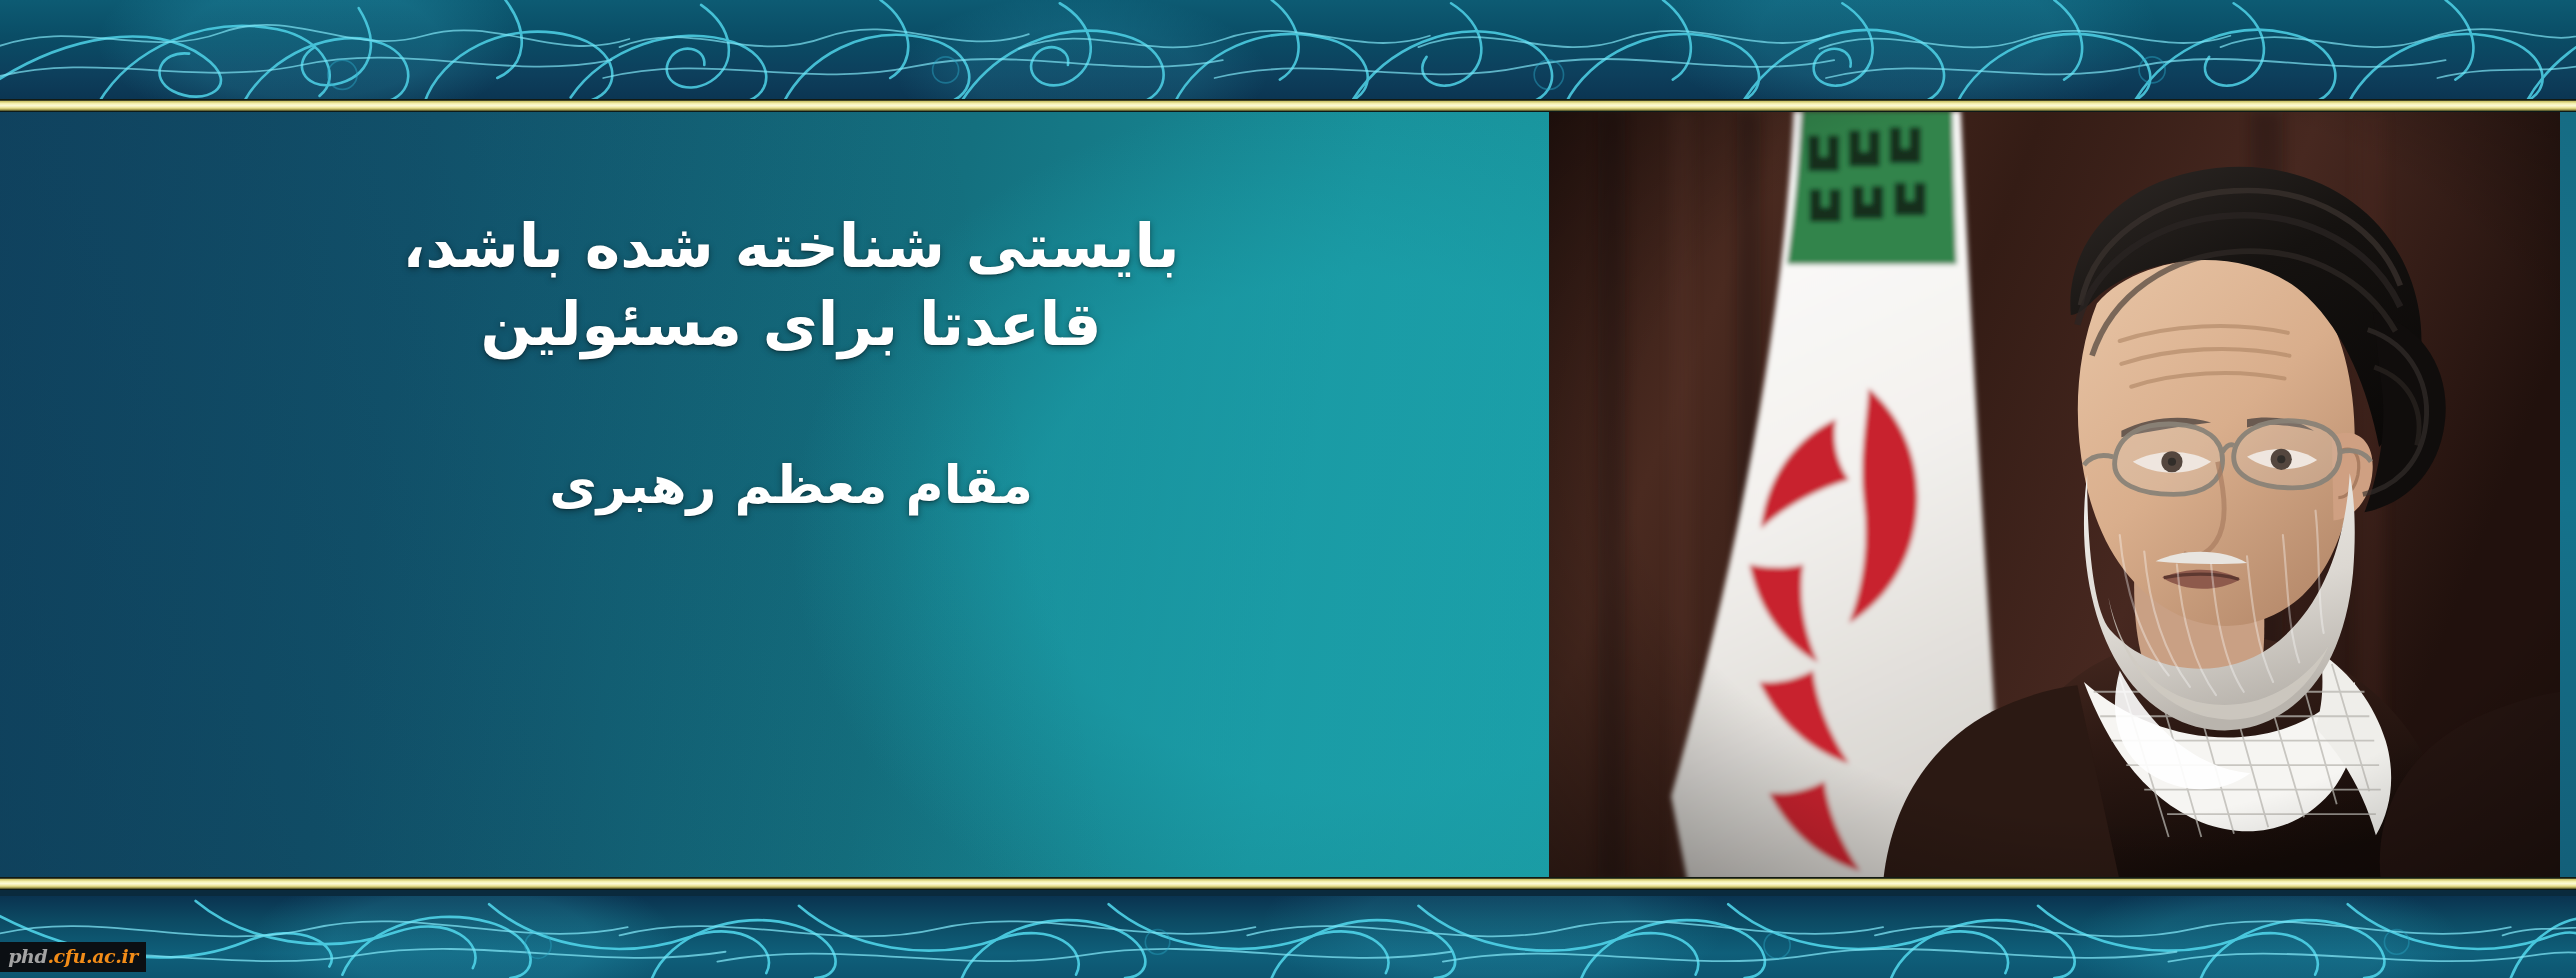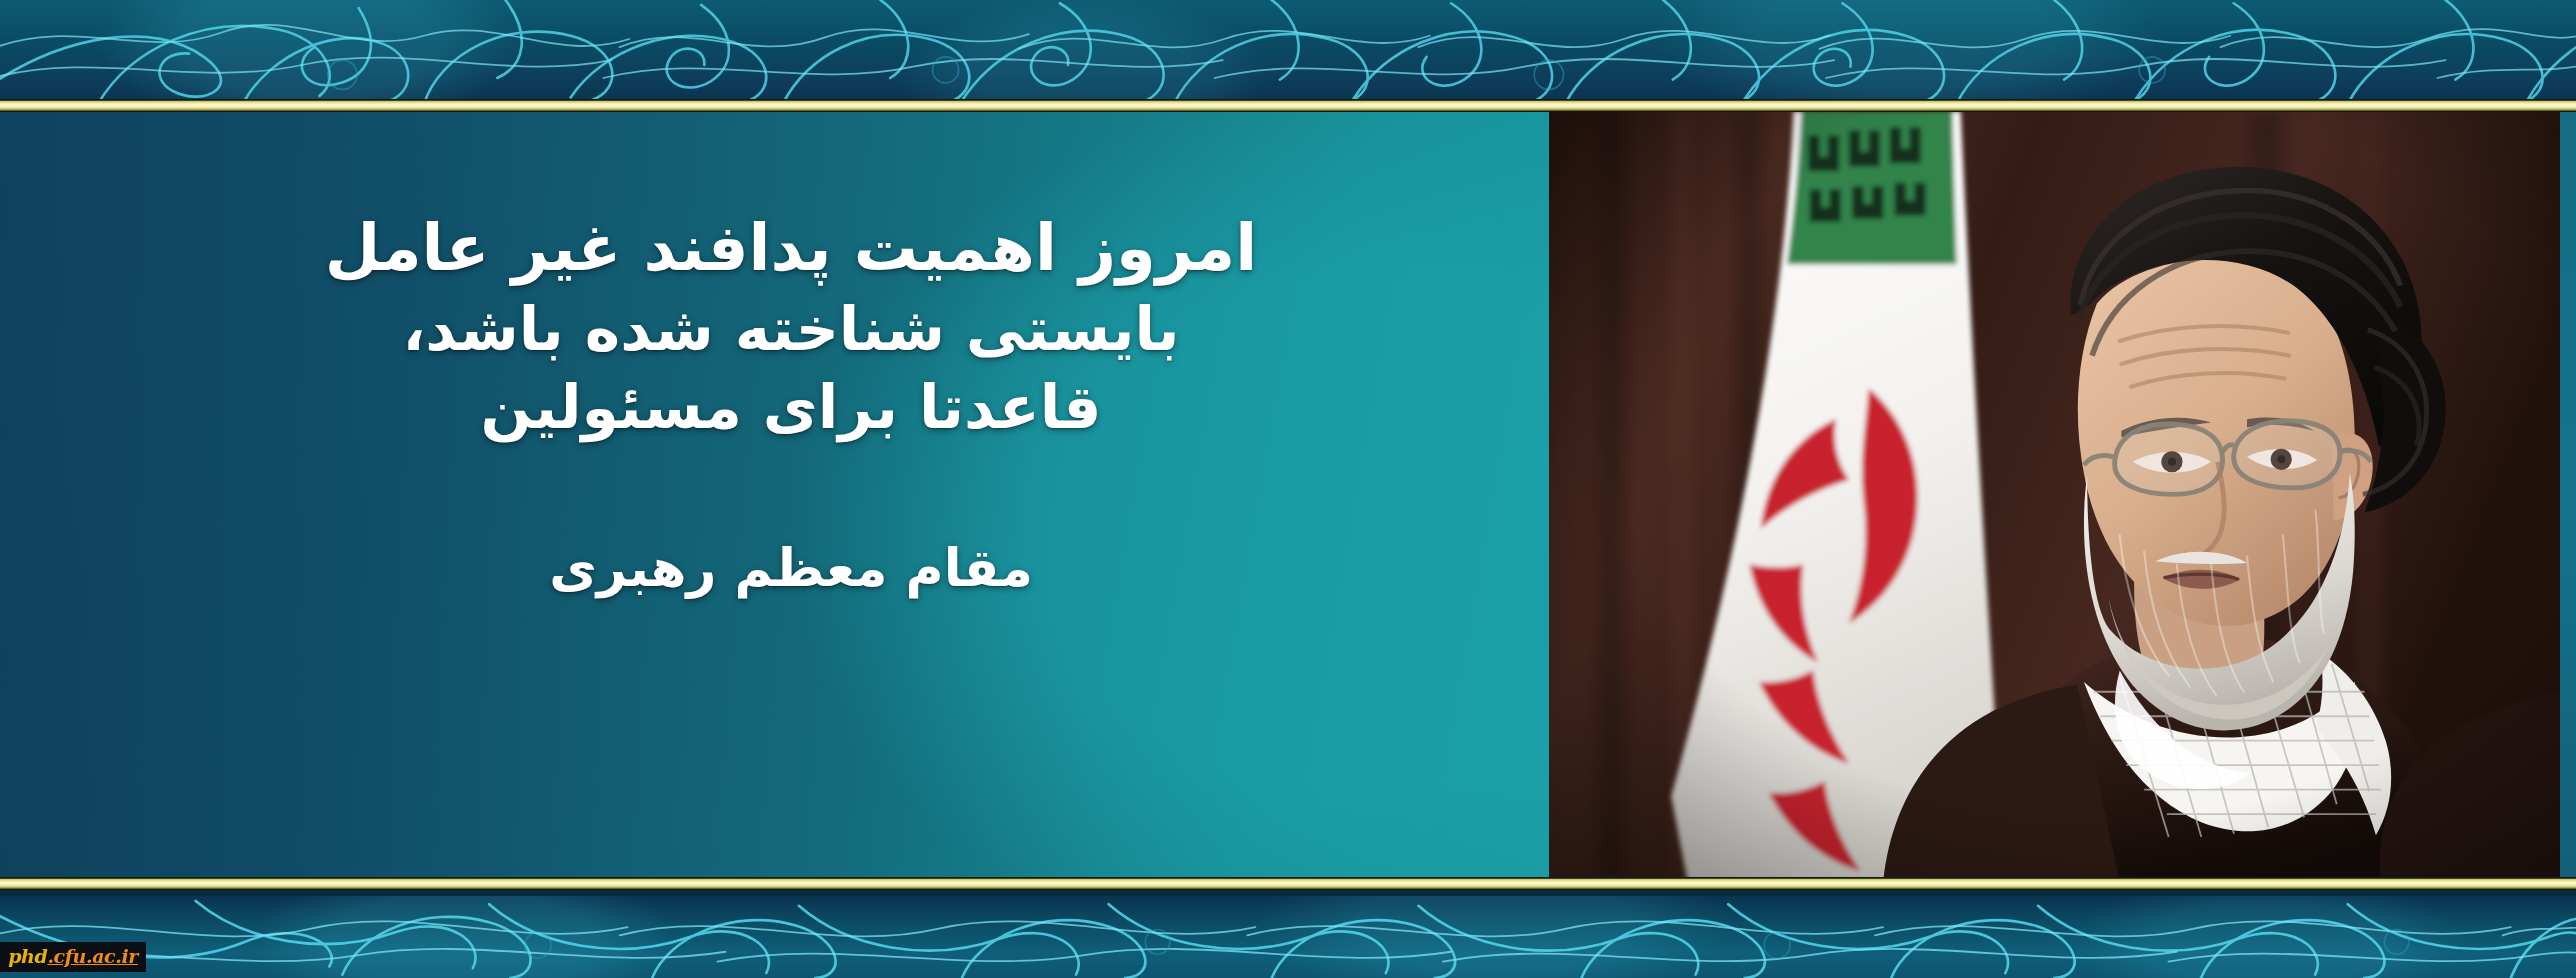--- a/index.html
+++ b/index.html
@@ -131,22 +131,22 @@
     padding:4.9px 8.2px 5.7px 8.2px;
     font-size:19px;
     font-style:italic;
     font-weight:700;
     font-family:"DejaVu Serif", serif;
     letter-spacing:-0.4px;
     line-height:1;
     direction:ltr;
     white-space:nowrap;
   }
-  .wm-a { color:#eab308; }
-  .wm-b { color:#f28c18;text-decoration:underline; }
+  .wm-a { color:#a3a3a3; }
+  .wm-b { color:#f28c18; }
 </style>
 </head>
 <body>
 
 <div id="banner">
 
   <div class="ornament-bg ornament-top">
     <svg class="swirl-svg" viewBox="0 0 3160 128" preserveAspectRatio="none">
       <g fill="none" stroke="#4fd3e8" stroke-width="3.2" stroke-linecap="round" opacity="0.85">
         <path d="M-20,110 C80,40 190,26 250,70 C300,106 250,132 212,112 C182,96 196,62 232,66"></path>
@@ -198,21 +198,20 @@
       </g>
     </svg>
   </div>
 
   <div class="gold-rule gold-top"></div>
 
   <div class="stage">
 
     <div class="quote-panel">
       <div class="quote-inner">
-        <div class="quote-line l1">امروز اهمیت پدافند غیر عامل</div>
         <div class="quote-line">بایستی شناخته شده باشد،</div>
         <div class="quote-line">قاعدتا برای مسئولین</div>
         <div class="attribution">مقام معظم رهبری</div>
       </div>
     </div>
 
     <div class="photo-panel">
       <svg class="photo-svg" viewBox="0 0 1240 944" preserveAspectRatio="xMidYMid slice">
         <defs>
           <linearGradient id="curtain" x1="0" y1="0" x2="1" y2="0.3">

